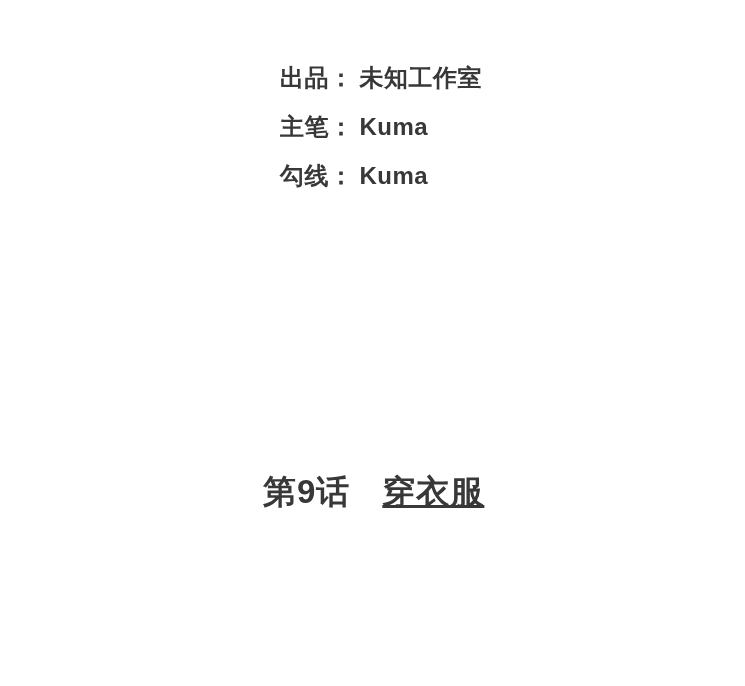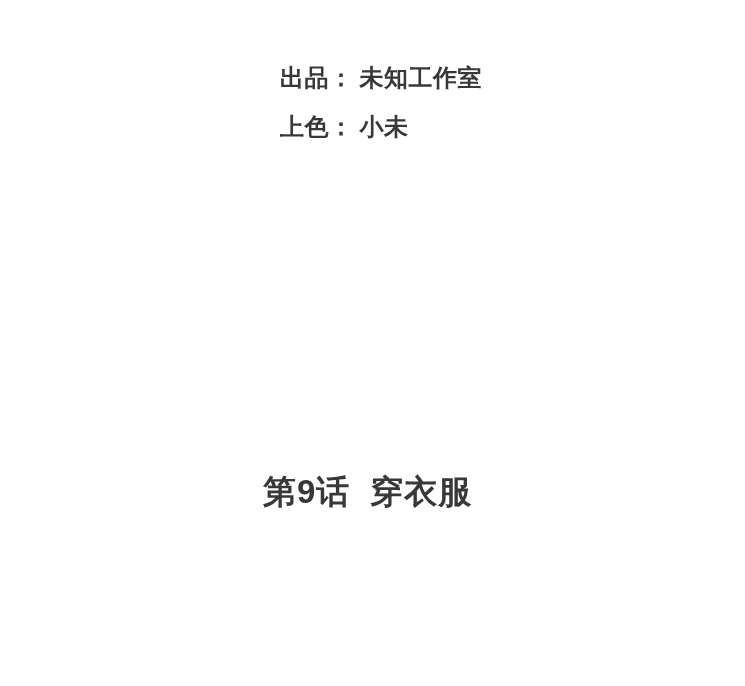--- a/index.html
+++ b/index.html
@@ -44,34 +44,38 @@
     height: 40px;
     line-height: 40px;
     font-size: 33px;
     font-weight: 700;
     color: #383838;
     white-space: nowrap;
     letter-spacing: 1px;
   }
   .chapter-title .chapter-name {
     display: inline-block;
-    margin-left: 20px;
+    margin-left: 32px;
+    text-decoration: underline;
   }
 </style>
 </head>
 <body>
 
 <div class="page">
 
   <div class="credits">
     <div class="credit-row">
       <span class="label">出品</span><span class="colon">：</span><span class="value">未知工作室</span>
     </div>
     <div class="credit-row">
-      <span class="label">上色</span><span class="colon">：</span><span class="value">小未</span>
+      <span class="label">主笔</span><span class="colon">：</span><span class="value">Kuma</span>
+    </div>
+    <div class="credit-row">
+      <span class="label">勾线</span><span class="colon">：</span><span class="value">Kuma</span>
     </div>
   </div>
 
   <div class="chapter-title">
     <span class="chapter-number">第9话</span><span class="chapter-name">穿衣服</span>
   </div>
 
 </div>
 
 </body></html>

